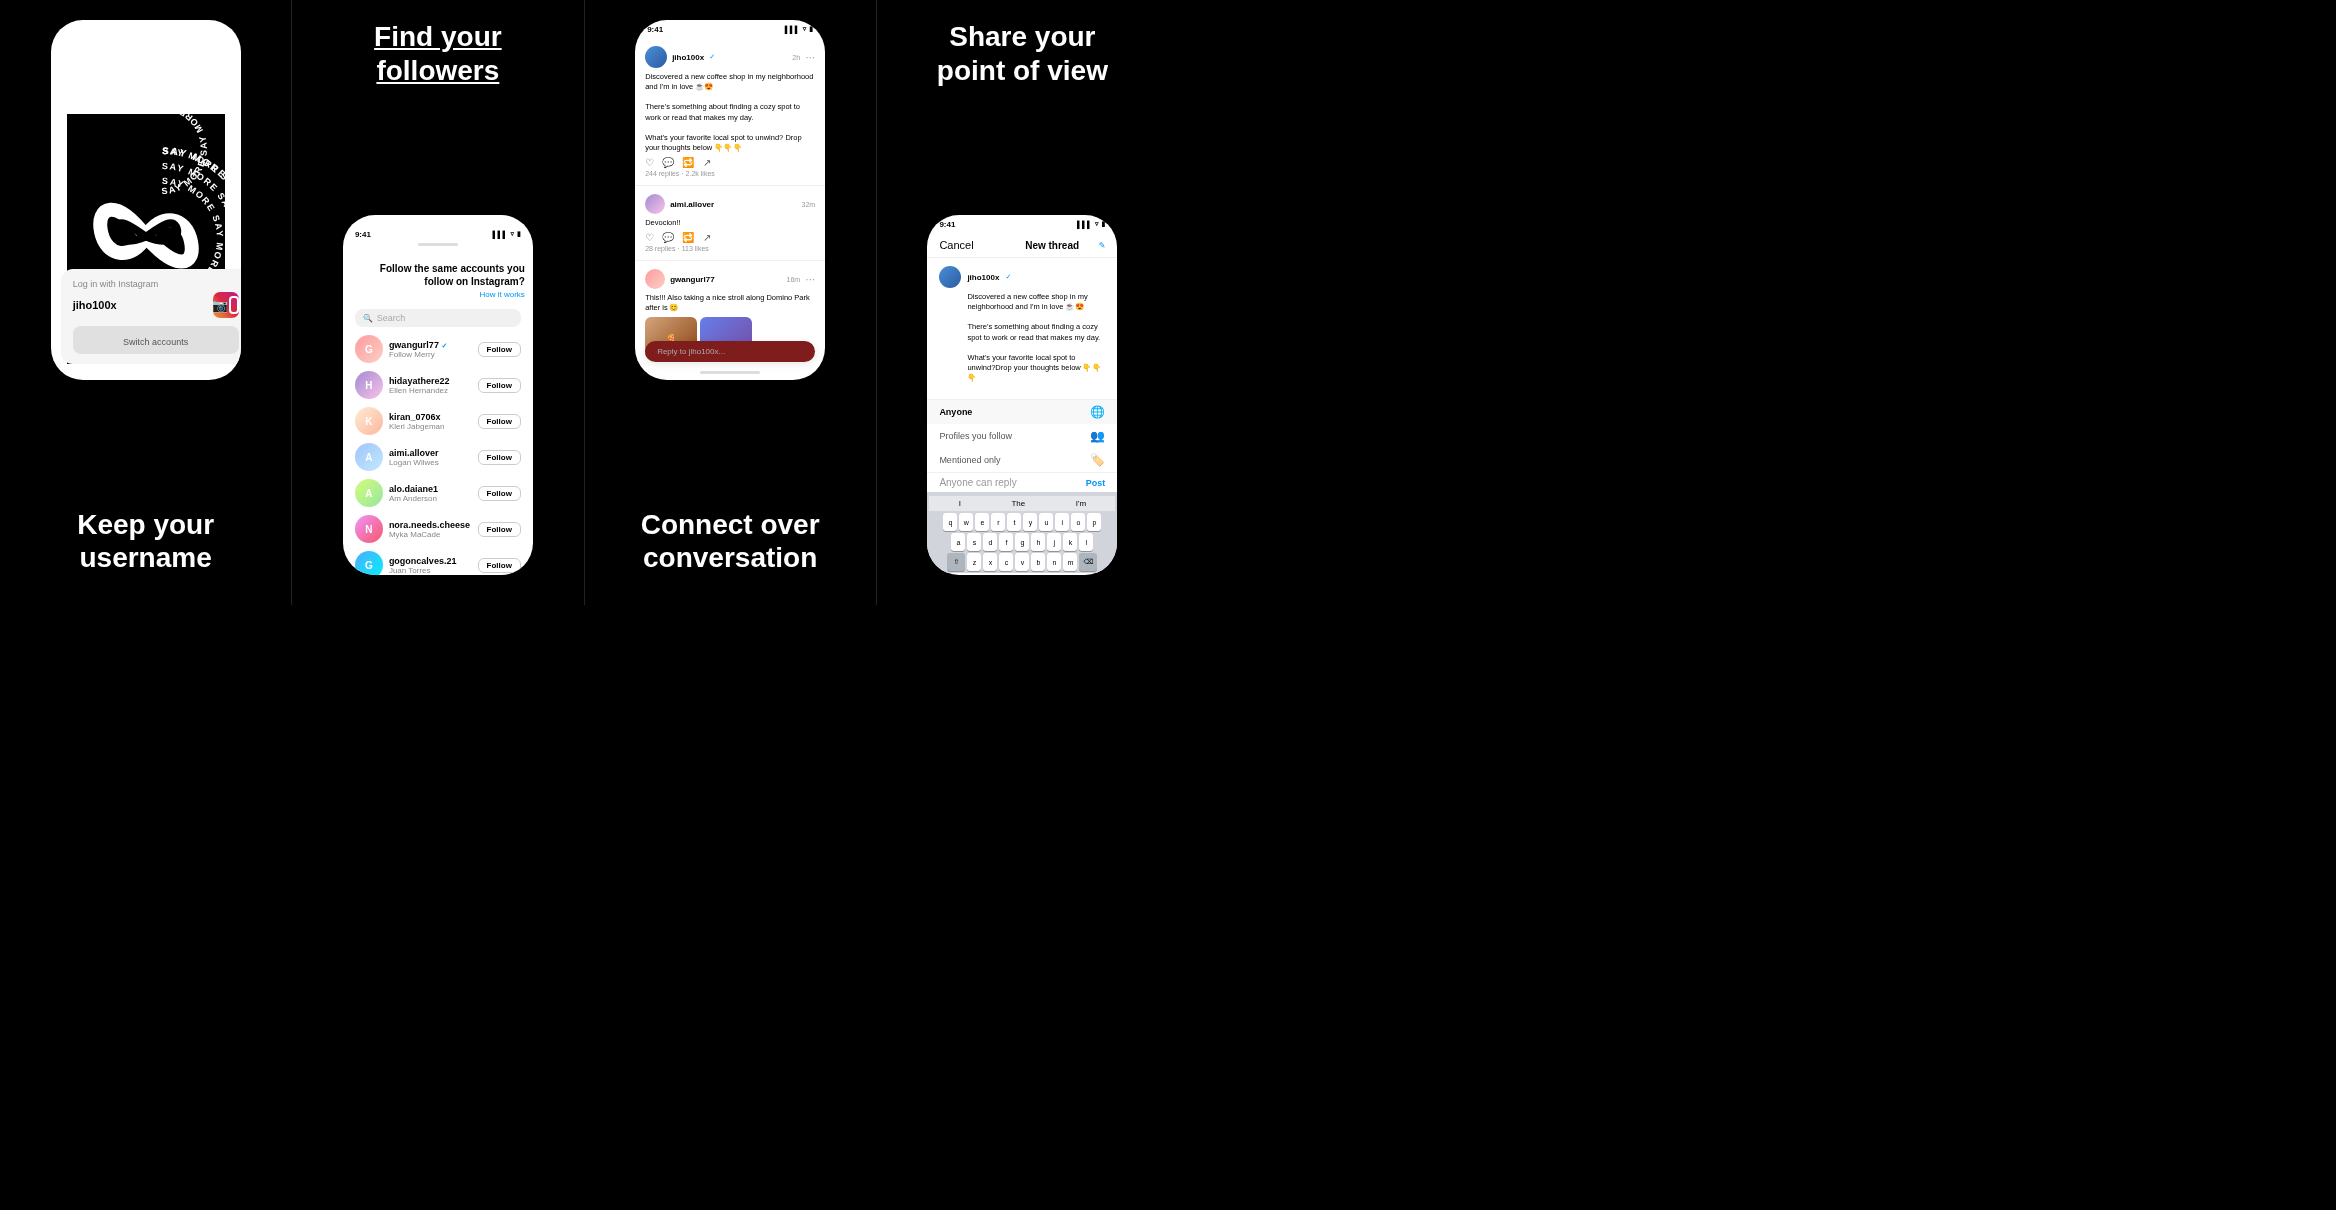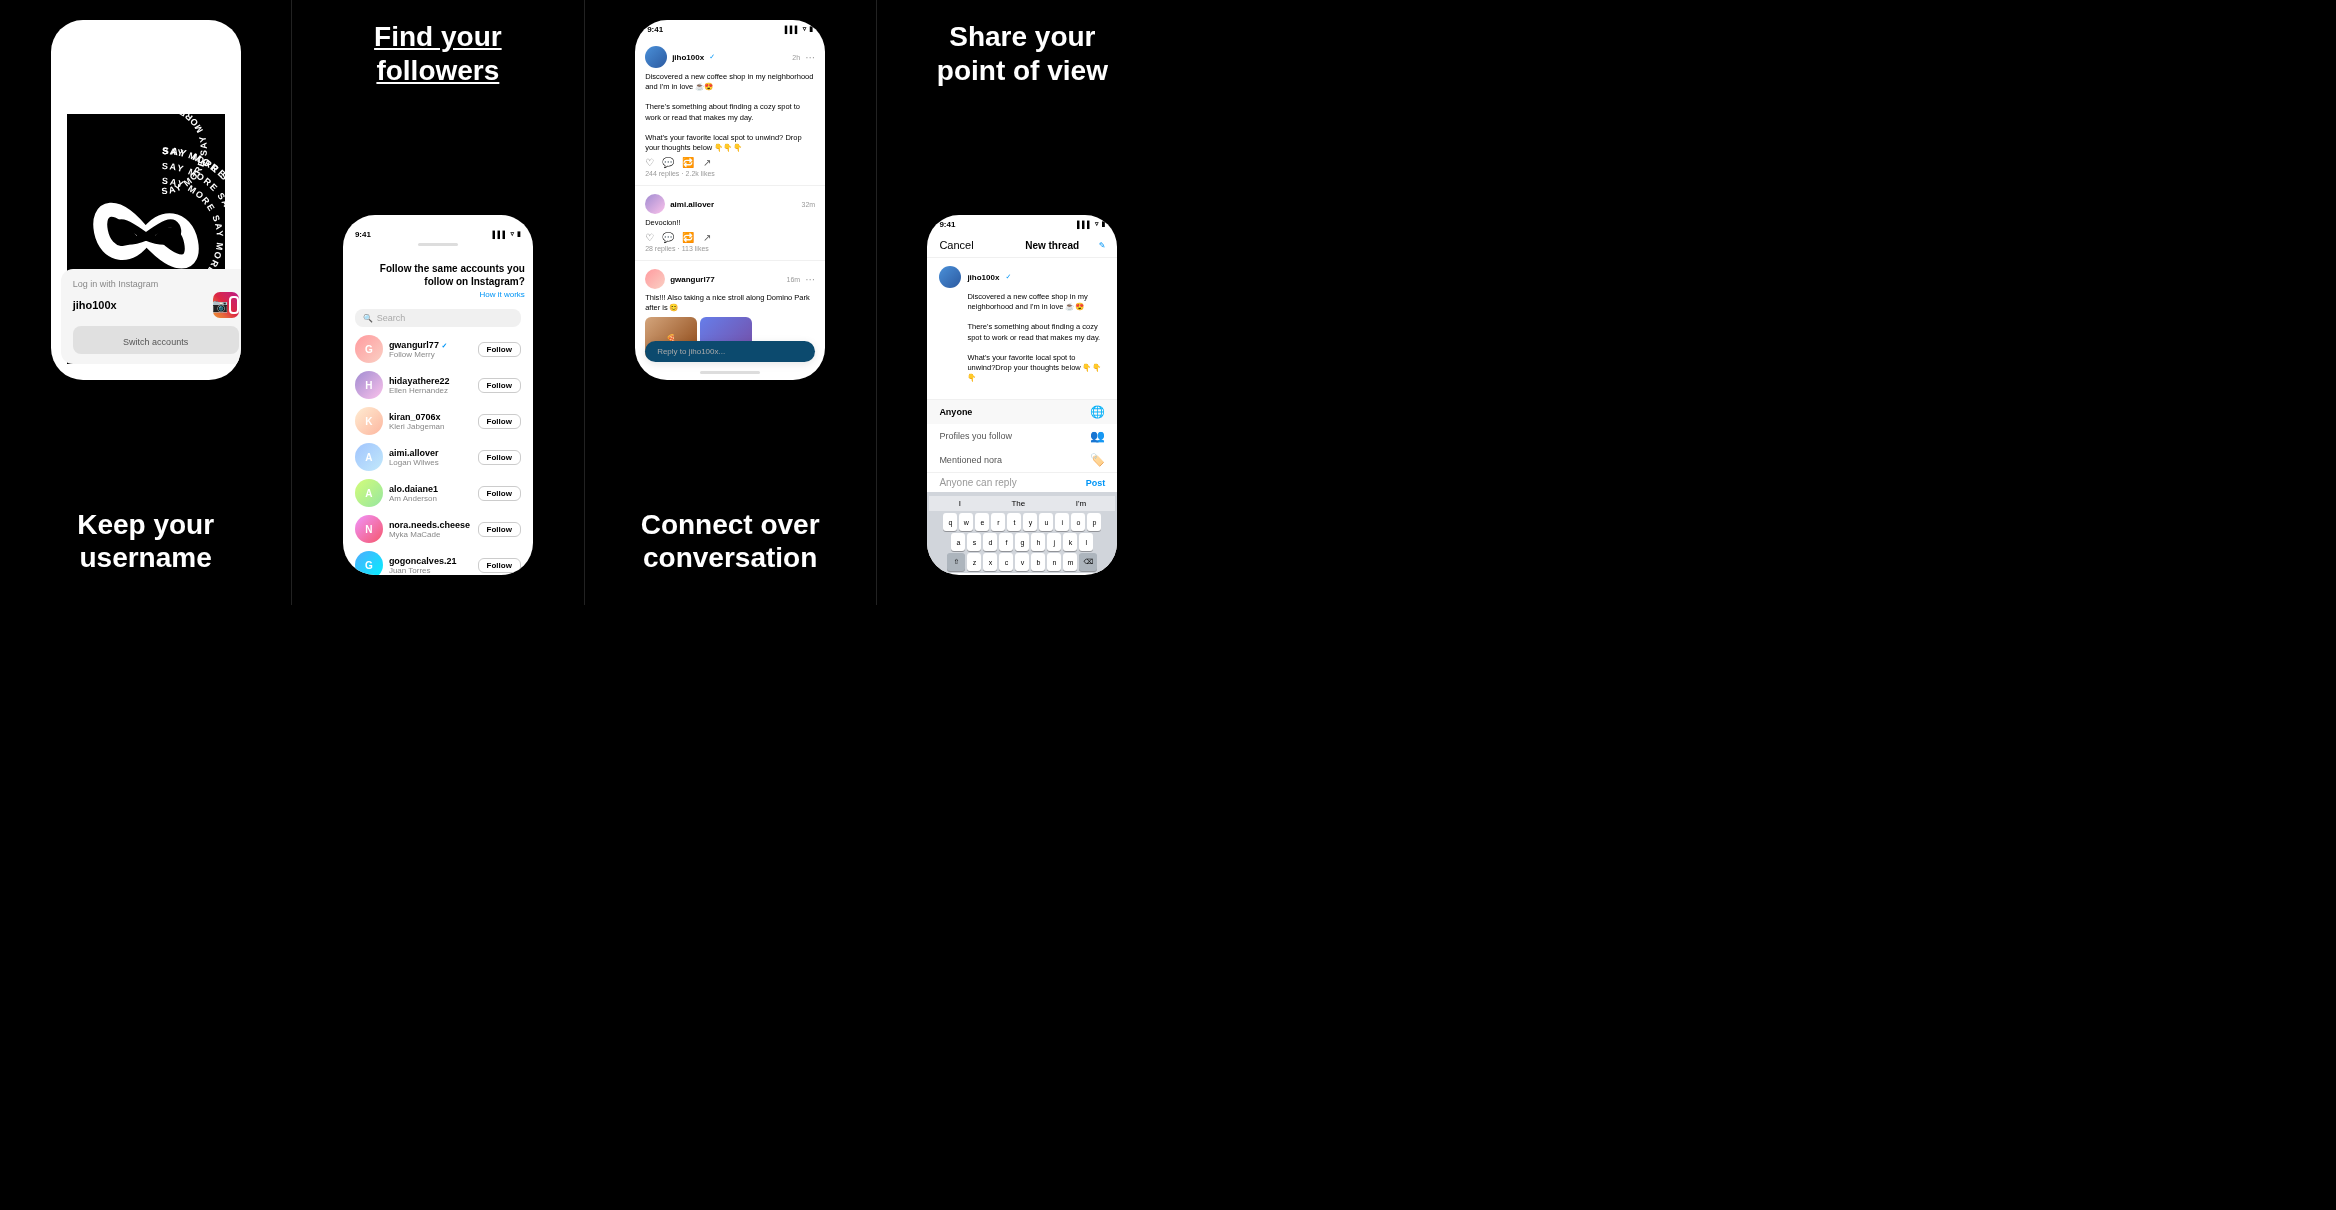--- a/index.html
+++ b/index.html
@@ -508,21 +508,21 @@
       </div>
       <div style="font-size:7.5px;color:#000;line-height:1.35;margin-bottom:4px;">This!!! Also taking a nice stroll along Domino Park after is 😊</div>
       <div style="display:flex;gap:3px;">
         <div style="width:52px;height:42px;border-radius:6px;background:linear-gradient(135deg,#e8a87c,#c4783a);overflow:hidden;">
           <div style="width:100%;height:100%;background:linear-gradient(135deg,#d4a57c,#8B4513);display:flex;align-items:center;justify-content:center;font-size:8px;color:#fff;">🍕</div>
         </div>
         <div style="width:52px;height:42px;border-radius:6px;background:linear-gradient(135deg,#667eea,#764ba2);"></div>
       </div>
     </div>
 
-    <div style="position:absolute;bottom:18px;left:10px;right:10px;background:#0c4a6e;border-radius:20px;padding:6px 12px;font-size:8px;color:#aaa;box-shadow:0 2px 8px rgba(0,0,0,0.1);">Reply to jiho100x...</div>
+    <div style="position:absolute;bottom:18px;left:10px;right:10px;background:#7f1d1d;border-radius:20px;padding:6px 12px;font-size:8px;color:#aaa;box-shadow:0 2px 8px rgba(0,0,0,0.1);">Reply to jiho100x...</div>
 
     <div style="position:absolute;bottom:6px;left:50%;transform:translateX(-50%);width:60px;height:3px;background:#ddd;border-radius:2px;"></div>
   </div>
 
   <div class="panel-bottom-text">
     <div class="panel-title">
       <div>Connect over</div>
       <div>conversation</div>
     </div>
   </div>
@@ -568,21 +568,21 @@
     <div style="border-top:1px solid #f0f0f0;">
       <div style="display:flex;align-items:center;justify-content:space-between;padding:5px 12px;background:#f8f8f8;">
         <span style="font-size:9px;font-weight:600;color:#000;">Anyone</span>
         <span style="font-size:12px;color:#555;">🌐</span>
       </div>
       <div style="display:flex;align-items:center;justify-content:space-between;padding:5px 12px;">
         <span style="font-size:9px;color:#555;">Profiles you follow</span>
         <span style="font-size:12px;color:#555;">👥</span>
       </div>
       <div style="display:flex;align-items:center;justify-content:space-between;padding:5px 12px;">
-        <span style="font-size:9px;color:#555;">Mentioned nora</span>
+        <span style="font-size:9px;color:#555;">Mentioned only</span>
         <span style="font-size:12px;color:#555;">🏷️</span>
       </div>
     </div>
 
     <div style="display:flex;justify-content:space-between;align-items:center;padding:4px 12px;border-top:1px solid #f0f0f0;">
       <span style="font-size:10px;color:#999;">Anyone can reply</span>
       <span style="font-size:9px;font-weight:700;color:#0095f6;">Post</span>
     </div>
 
     <div style="background:#d1d5db;padding:4px 2px 2px;">

